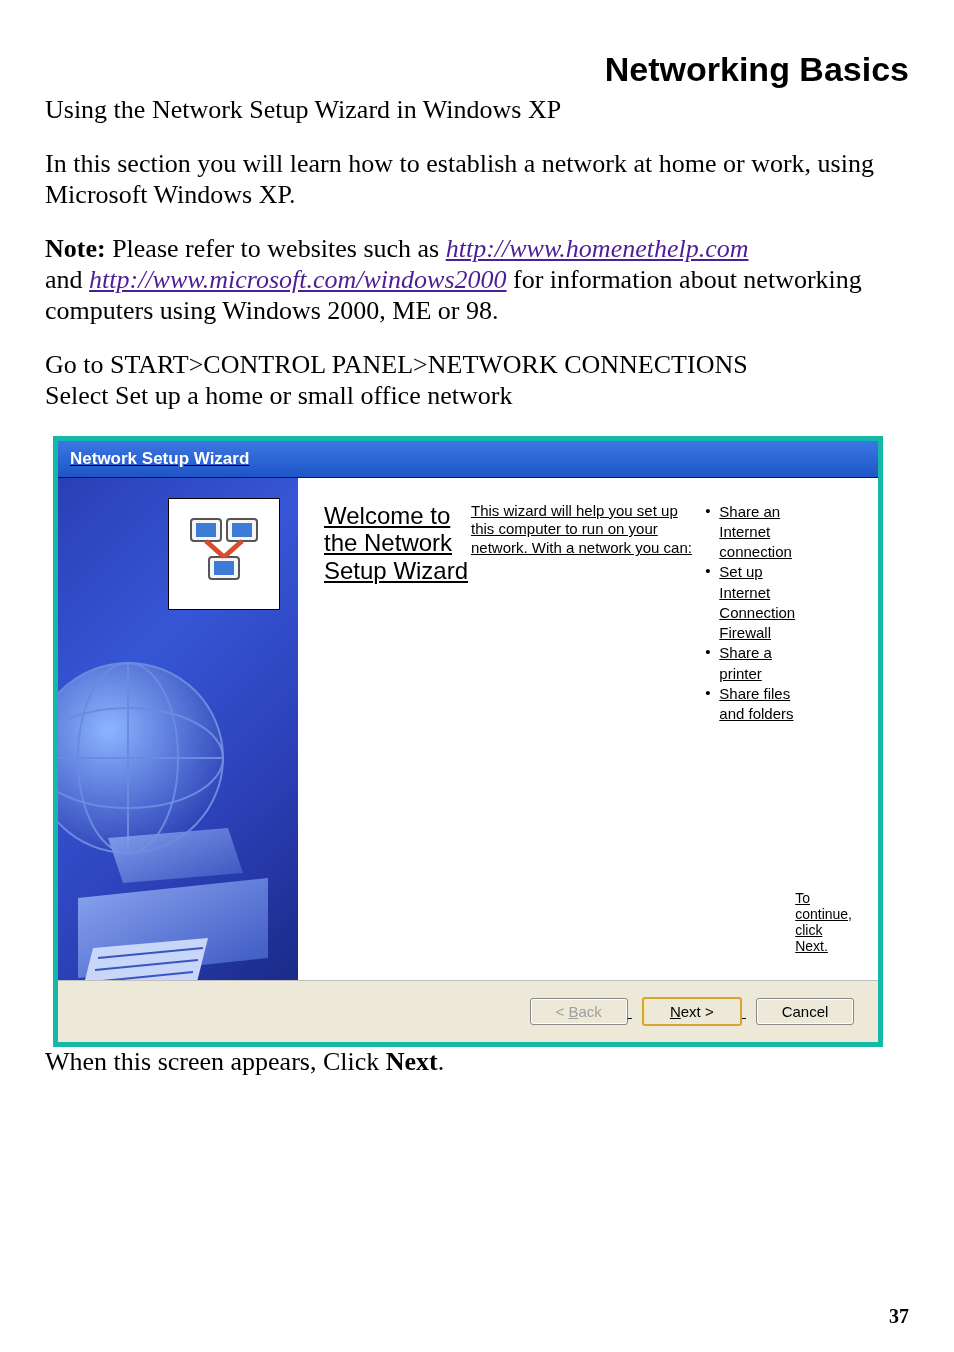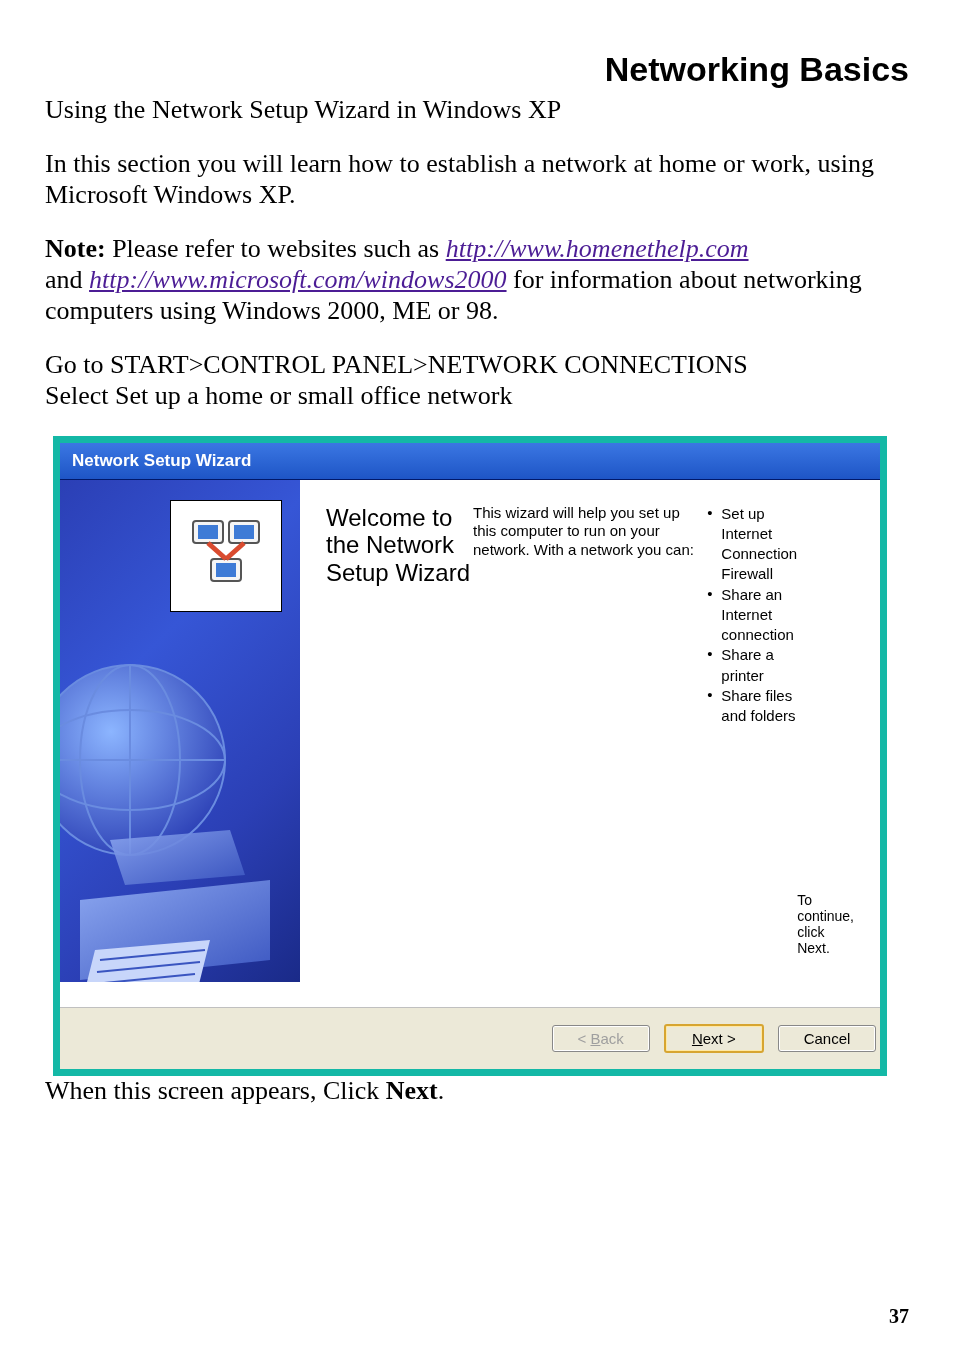--- a/index.html
+++ b/index.html
@@ -38,24 +38,25 @@
       font-style: italic;
       margin-top: 44px;
     }
     .para {
       margin-bottom: 24px;
     }
     .para:last-of-type { margin-bottom: 0; }
     .screenshot {
       width: 820px;
       margin-left: 8px;
-      border: 7px solid #14b8a6;
+      border: 5px solid #14b8a6;
       font-family: Tahoma, Arial, sans-serif;
       font-size: 15px;
       color: #000;
+      text-decoration: underline;
     }
     .titlebar {
       background: linear-gradient(to bottom, #3B77E3 0%, #1E55C6 100%);
       color: #fff;
       font-weight: bold;
       font-size: 17px;
       padding: 8px 12px;
       border-bottom: 1px solid #00186a;
     }
     .wizard-body {
@@ -130,24 +131,23 @@
       left: 0;
       top: -1px;
     }
     .continue {
       margin-top: auto;
       font-size: 14px;
       padding-bottom: 10px;
     }
     .button-bar {
       background: #ECE9D8;
-      padding: 16px 4px;
+      padding: 16px 24px;
       text-align: right;
       border-top: 1px solid #C0C0C0;
-      margin-top: 25px;
     }
     .btn {
       display: inline-block;
       min-width: 96px;
       padding: 4px 0;
       text-align: center;
       font-size: 15px;
       background: #ECE9D8;
       border: 1px solid #888;
       border-radius: 3px;
@@ -242,22 +242,22 @@
             <line x1="44" y1="164" x2="145" y2="154" stroke="#3A55C0" stroke-width="2"></line>
             <line x1="41" y1="176" x2="140" y2="166" stroke="#3A55C0" stroke-width="2"></line>
           </svg>
         </div>
       </div>
 
       <div class="wizard-right">
         <div class="wizard-title">Welcome to the Network Setup Wizard</div>
         <div class="wizard-desc">This wizard will help you set up this computer to run on your network. With a network you can:</div>
         <ul class="bullets">
+          <li>Share an Internet connection</li>
           <li>Set up Internet Connection Firewall</li>
-          <li>Share an Internet connection</li>
           <li>Share a printer</li>
           <li>Share files and folders</li>
         </ul>
         <div class="continue">To continue, click Next.</div>
       </div>
     </div>
 
     <div class="button-bar">
       <span class="btn disabled"><span>&lt; </span><span class="u">B</span><span>ack</span></span>
       <span class="btn focus"><span class="u">N</span><span>ext &gt;</span></span>

